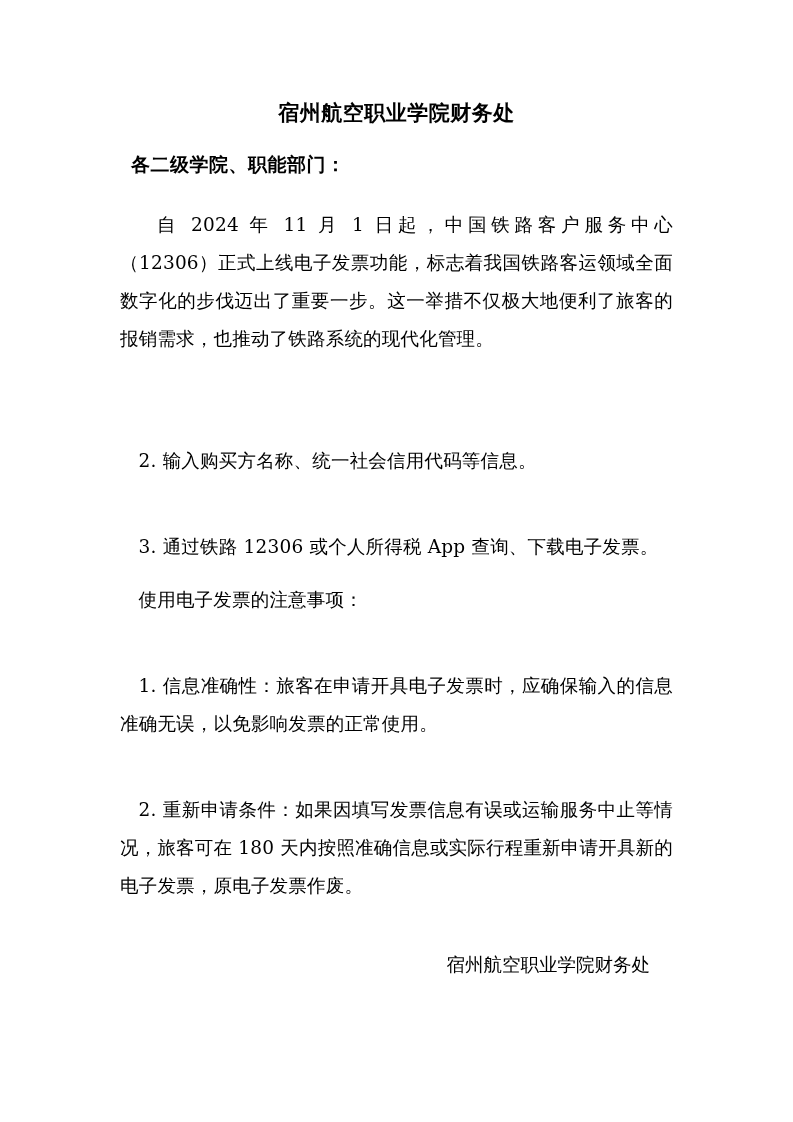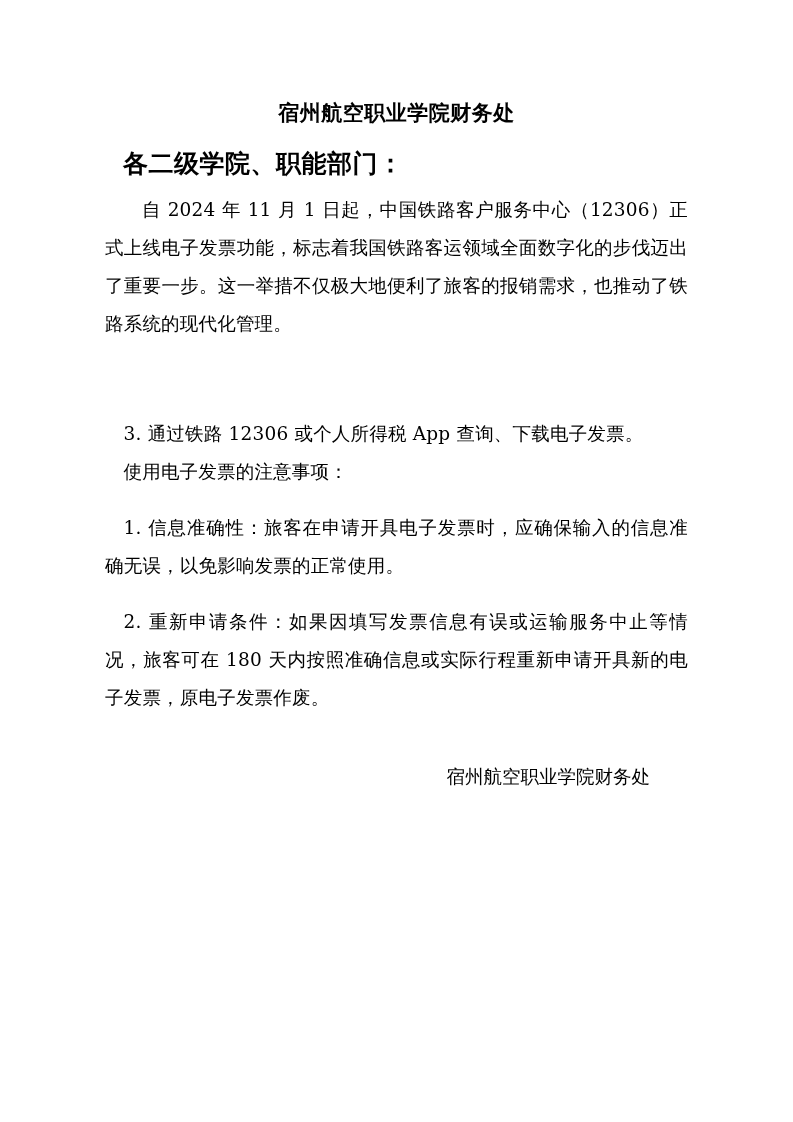--- a/index.html
+++ b/index.html
@@ -28,30 +28,30 @@
     font-size: 21px;
     line-height: 36px;
     letter-spacing: 0.5px;
   }
   .doc-title .line2 {
     display: block;
   }
   .salutation {
     font-family: "DejaVu Sans", "Liberation Sans", sans-serif;
     font-weight: bold;
-    font-size: 25px;
+    font-size: 19px;
     line-height: 34px;
     margin-top: 16px;
-    margin-left: 18px;
+    margin-left: 26px;
     letter-spacing: 0.5px;
   }
   p.body-text {
     font-size: 18.5px;
     line-height: 38px;
-    margin: 0;
+    margin: 15px;
     text-align: justify;
     text-justify: inter-ideograph;
     letter-spacing: 0.2px;
   }
   p.indent2 {
     text-indent: 2em;
   }
   p.indent1 {
     text-indent: 1em;
   }
@@ -84,20 +84,21 @@
   <p class="body-text indent2">自 2024 年 11 月 1 日起，中国铁路客户服务中心（12306）正式上线电子发票功能，标志着我国铁路客运领域全面数字化的步伐迈出了重要一步。这一举措不仅极大地便利了旅客的报销需求，也推动了铁路系统的现代化管理。</p>
 
   <div class="gap-md"></div>
 
 
   <div class="gap-md"></div>
 
 
   <div class="gap-md"></div>
 
+  <p class="body-text indent1">2. 输入购买方名称、统一社会信用代码等信息。</p>
 
   <div class="gap-md"></div>
 
   <p class="body-text indent1">3. 通过铁路 12306 或个人所得税 App 查询、下载电子发票。</p>
 
   <p class="body-text indent1">使用电子发票的注意事项：</p>
 
   <div class="gap-md"></div>
 
   <p class="body-text indent1">1. 信息准确性：旅客在申请开具电子发票时，应确保输入的信息准确无误，以免影响发票的正常使用。</p>

